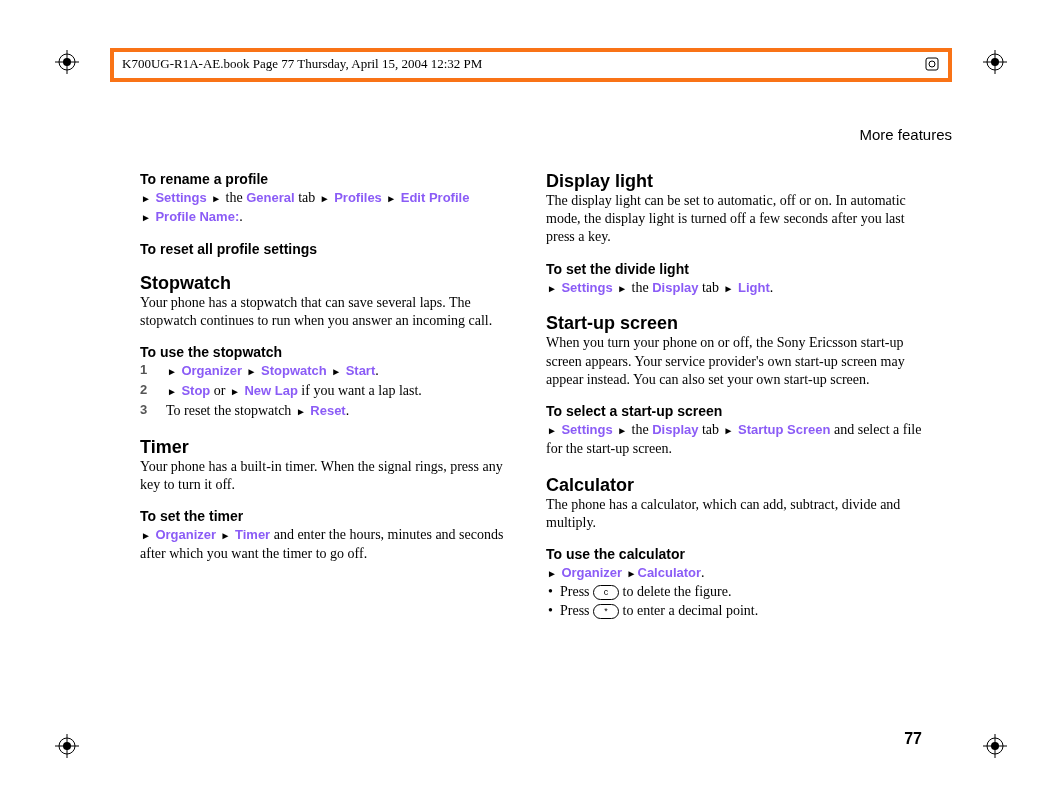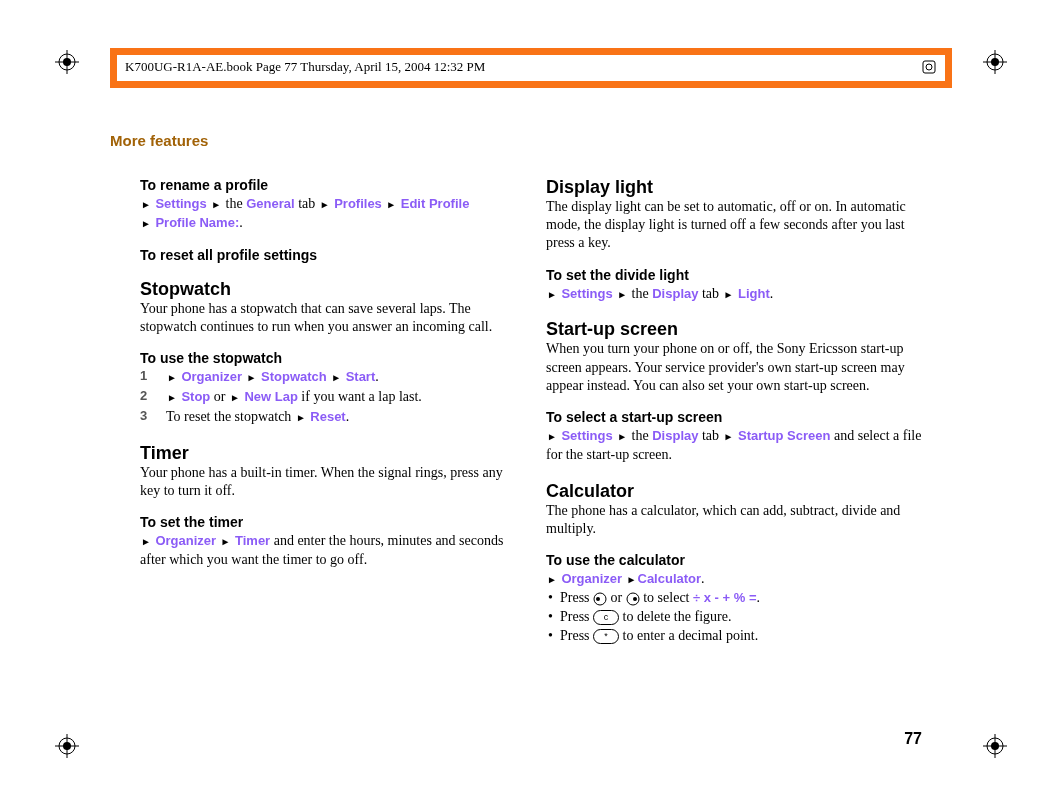--- a/index.html
+++ b/index.html
@@ -20,33 +20,33 @@
     .corner-icon svg { width: 100%; height: 100%; }
     .tl { top: 50px; left: 55px; }
     .tr { top: 50px; right: 55px; }
     .bl { bottom: 50px; left: 55px; }
     .br { bottom: 50px; right: 55px; }
     .page-frame {
       position: absolute;
       top: 48px; left: 110px; right: 110px; bottom: 48px;
     }
     .header-banner {
-      border: 7px solid #f97316;
+      border: 4px solid #f97316;
       padding: 4px 8px;
       font-size: 13px;
       margin-bottom: 40px;
       display: inline-block;
       width: 100%;
     }
     .header-banner-left { float: left; }
     .header-banner-right { float: right; font-size: 10px; }
     .section-header {
-      text-align: left;
-      font-weight: bold;
-      color: #a16207;
+      text-align: right;
+      font-weight: normal;
+      color: #000000;
       font-size: 15px;
       margin-bottom: 28px;
       font-family: Arial, sans-serif;
     }
     .columns {
       display: flex;
       gap: 30px;
       padding: 0 30px;
     }
     .col {
@@ -233,33 +233,20 @@
       </div>
 
       <div class="heading">Calculator</div>
       <div class="body-text">The phone has a calculator, which can add, subtract, divide and multiply.</div>
 
       <div class="sub-italic">To use the calculator</div>
       <div class="body-text line">
         <span class="arrow">►</span> <span class="step">Organizer</span> <span class="arrow">►</span><span class="step">Calculator</span>.
       </div>
       <ul class="bullets body-text">
-        <li>
-          <span>Press</span>
-          <span class="icon-inline"><svg viewBox="0 0 14 14">
-                <circle cx="7" cy="7" r="6" fill="none" stroke="#000"></circle>
-                <circle cx="5" cy="7" r="2" fill="#000"></circle>
-              </svg></span>
-          <span>or</span>
-          <span class="icon-inline"><svg viewBox="0 0 14 14">
-                <circle cx="7" cy="7" r="6" fill="none" stroke="#000"></circle>
-                <circle cx="9" cy="7" r="2" fill="#000"></circle>
-              </svg></span>
-          <span>to select</span> <span class="step">÷ x - + % =</span>.
-        </li>
         <li>
           <span>Press</span>
           <span class="icon-key">c</span>
           <span>to delete the figure.</span>
         </li>
         <li>
           <span>Press</span>
           <span class="icon-key">*</span>
           <span>to enter a decimal point.</span>
         </li>

